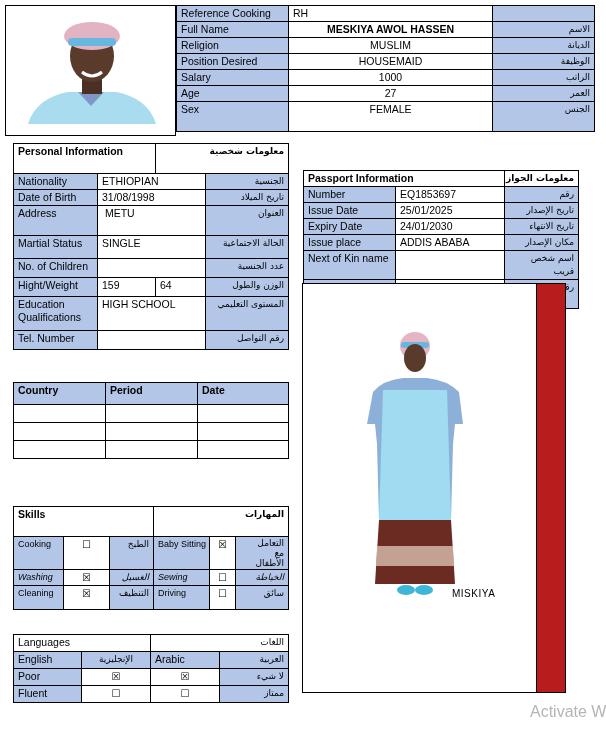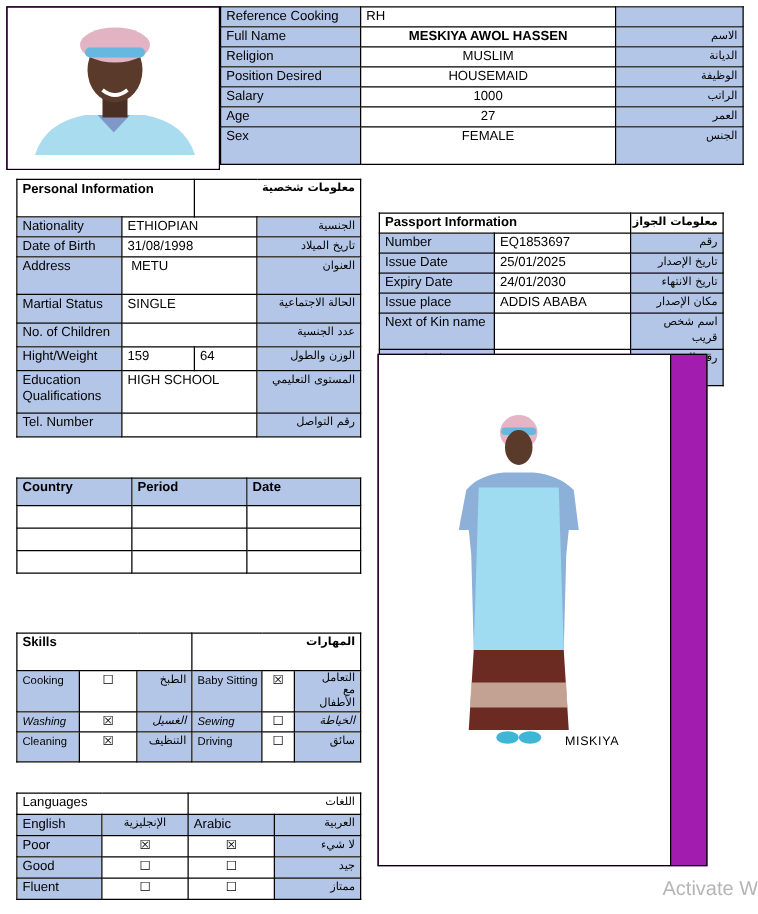--- a/index.html
+++ b/index.html
@@ -7,21 +7,21 @@
   body { position: relative; font-family: "Liberation Sans", "DejaVu Sans", sans-serif; font-size: 10.5px; color: #000; }
   .abs { position: absolute; }
   table { border-collapse: collapse; table-layout: fixed; }
   td { border: 1px solid #000; padding: 1px 4px; vertical-align: top; line-height: 13px; overflow: hidden; white-space: nowrap; }
   .blue { background: #b4c6e7; }
   .ar { text-align: right; direction: rtl; font-family: "DejaVu Sans", sans-serif; font-size: 9px; }
   .center { text-align: center; }
   .bold { font-weight: bold; }
   .wrap { white-space: normal; }
   .chk { font-family: "DejaVu Sans", sans-serif; font-size: 10px; text-align: center; }
-  .photo { border: 1.5px solid #000; background: #a21caf; overflow: hidden; }
+  .photo { border: 1.5px solid #000; background: #b91c1c; overflow: hidden; }
   .watermark { position: absolute; right: -4px; top: 703px; font-size: 16px; color: #b5b5b5; font-family: "Liberation Sans", sans-serif; white-space: nowrap; }
 </style>
 </head>
 <body>
 
 <div class="abs photo" style="left:5px;top:5px;width:171px;height:131px;">
   <svg width="171" height="131" viewBox="0 0 171 131">
     <rect width="171" height="131" fill="#ffffff"></rect>
     <path d="M22 118 Q30 92 62 86 L110 86 Q142 92 150 118 Z" fill="#a9dcef"></path>
     <path d="M72 86 L85 100 L98 86 Z" fill="#7f98c8"></path>
@@ -284,26 +284,20 @@
     <td>Arabic</td>
     <td class="ar">العربية</td>
   </tr>
   <tr style="height:17px;">
     <td class="blue">Poor</td>
     <td class="chk">☒</td>
     <td class="chk">☒</td>
     <td class="blue ar">لا شيء</td>
   </tr>
   <tr style="height:17px;">
-    <td class="blue">Good</td>
-    <td class="chk">☐</td>
-    <td class="chk">☐</td>
-    <td class="blue ar">جيد</td>
-  </tr>
-  <tr style="height:17px;">
     <td class="blue">Fluent</td>
     <td class="chk">☐</td>
     <td class="chk">☐</td>
     <td class="blue ar">ممتاز</td>
   </tr>
 </tbody>
   </table>
 
 <div class="watermark">Activate Wi</div>
 

